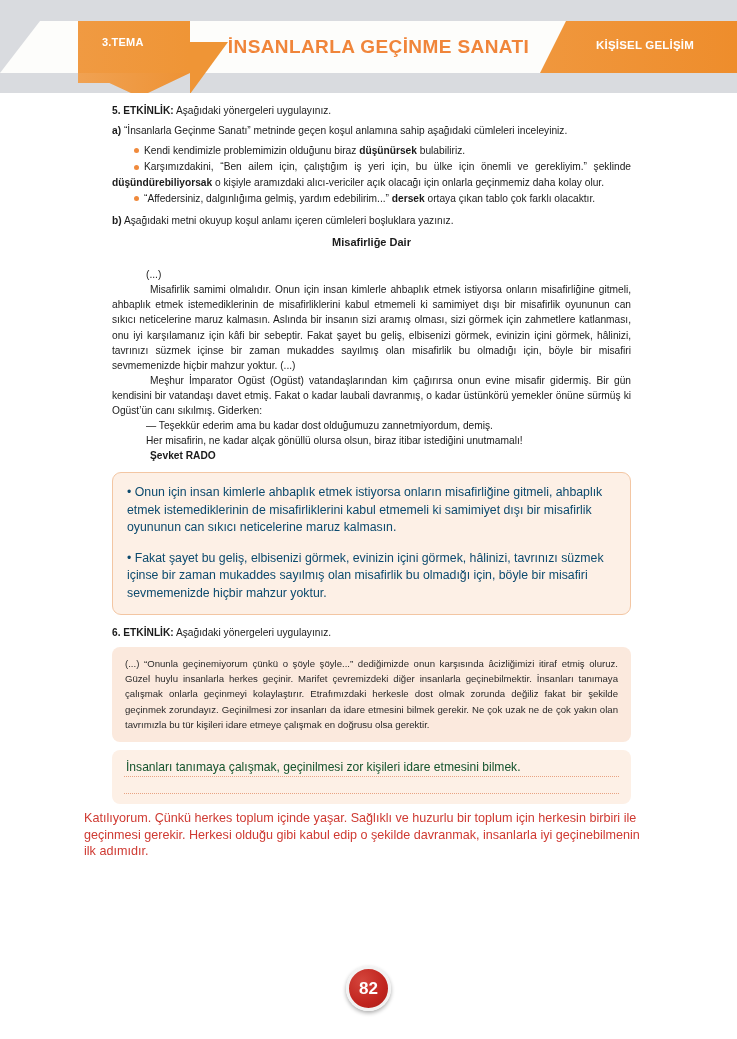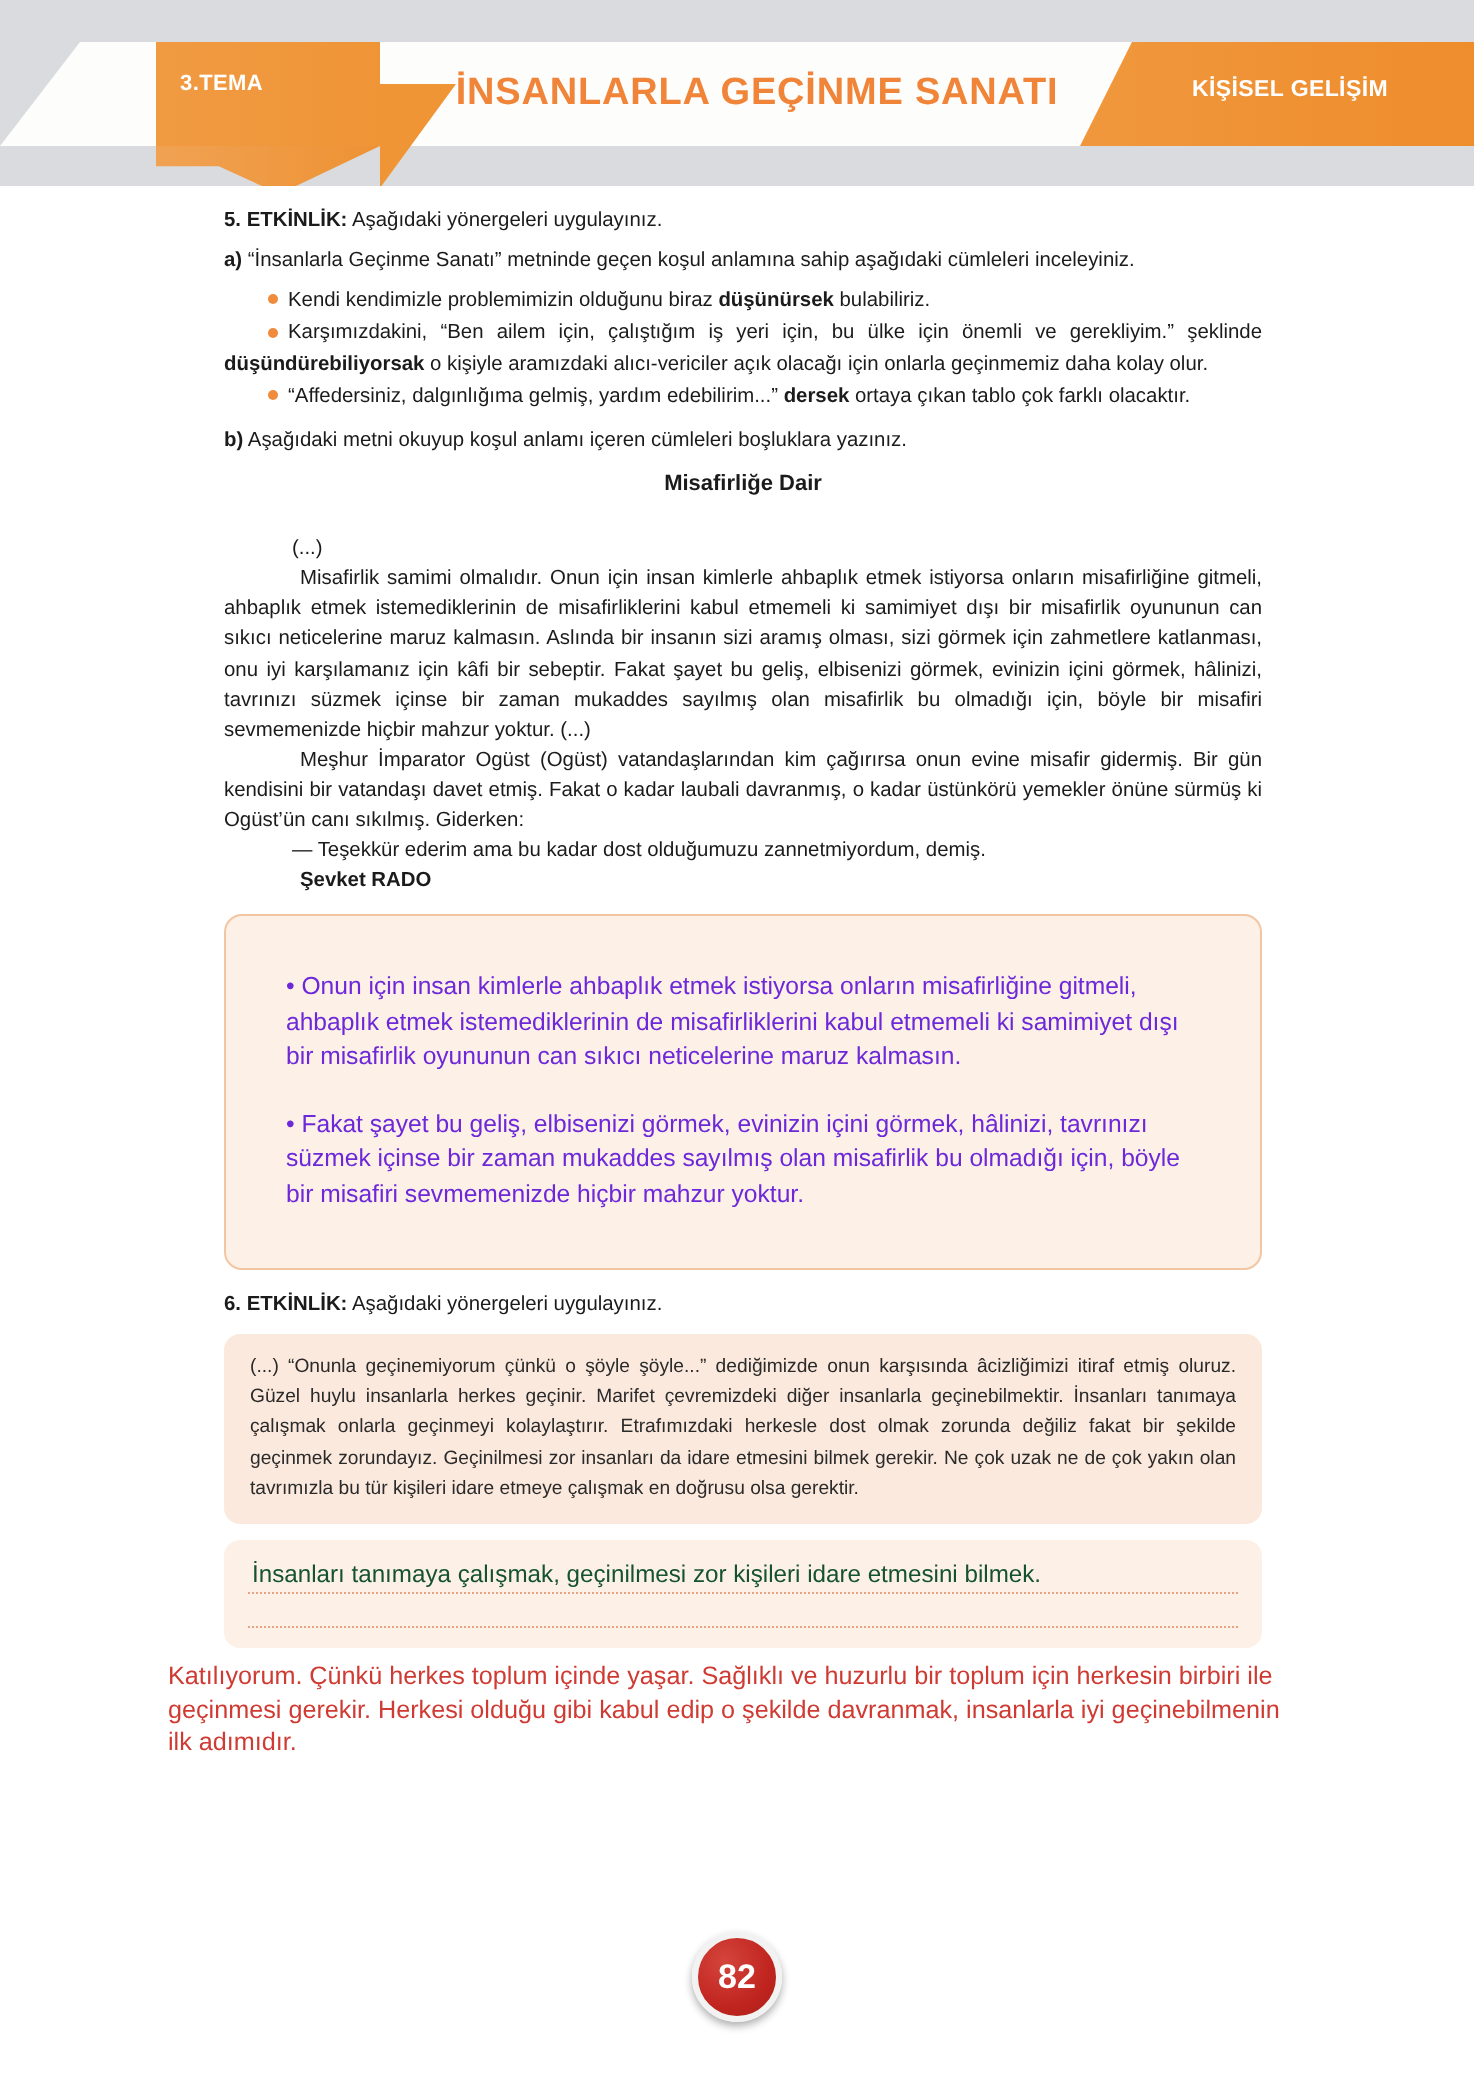--- a/index.html
+++ b/index.html
@@ -43,21 +43,21 @@
     background:linear-gradient(90deg,#f0a253 0%,#ee9234 100%);
     clip-path: polygon(0 0, 100% 0, 100% 0, 55% 100%, 28% 42%, 0 42%);
   }
   .tema-flag .slant {
     position:absolute; left:112px; top:21px;
     width:0; height:0;
     border-top:52px solid #ef9536;
     border-right:38px solid transparent;
   }
   .tema-label {
-    position:absolute; left:12px; top:15px;
+    position:absolute; left:24px; top:15px;
     color:#ffffff; font-size:11px; font-weight:bold;
     letter-spacing:.2px;
   }
   .banner-title {
     position:absolute; left:0; top:21px;
     width:737px; height:52px;
     line-height:52px; text-align:center;
     color:#f0853a; font-size:19px; font-weight:bold;
     letter-spacing:.4px;
     z-index:3;
@@ -117,21 +117,21 @@
 
   
   .ansbox {
     margin-top:9px;
     background:#fdf0e6;
     border:1px solid #f3c6a3;
     border-radius:9px;
     padding:11px 14px 12px 14px;
   }
   .ansbox p {
-    margin:16px; color:#6d28d9;
+    margin:0; color:#0c4a6e;
     font-size:12.3px; line-height:1.42;
   }
   .ansbox p + p { margin-top:13px; }
 
   
   .graybox {
     margin-top:9px;
     background:#fbe9dd;
     border-radius:8px;
     padding:9px 13px 10px 13px;
@@ -227,20 +227,21 @@
     <b>b)</b>
     <span>Aşağıdaki metni okuyup koşul anlamı içeren cümleleri boşluklara yazınız.</span>
   </p>
 
   <div class="passage">
     <div class="passage-title">Misafirliğe Dair</div>
     <p class="noind">(...)</p>
     <p>Misafirlik samimi olmalıdır. Onun için insan kimlerle ahbaplık etmek istiyorsa onların misafirliğine gitmeli, ahbaplık etmek istemediklerinin de misafirliklerini kabul etmemeli ki samimiyet dışı bir misafirlik oyununun can sıkıcı neticelerine maruz kalmasın. Aslında bir insanın sizi aramış olması, sizi görmek için zahmetlere katlanması, onu iyi karşılamanız için kâfi bir sebeptir. Fakat şayet bu geliş, elbisenizi görmek, evinizin içini görmek, hâlinizi, tavrınızı süzmek içinse bir zaman mukaddes sayılmış olan misafirlik bu olmadığı için, böyle bir misafiri sevmemenizde hiçbir mahzur yoktur. (...)</p>
     <p>Meşhur İmparator Ogüst (Ogüst) vatandaşlarından kim çağırırsa onun evine misafir gidermiş. Bir gün kendisini bir vatandaşı davet etmiş. Fakat o kadar laubali davranmış, o kadar üstünkörü yemekler önüne sürmüş ki Ogüst’ün canı sıkılmış. Giderken:</p>
     <p class="noind">— Teşekkür ederim ama bu kadar dost olduğumuzu zannetmiyordum, demiş.</p>
+    <p class="noind">Her misafirin, ne kadar alçak gönüllü olursa olsun, biraz itibar istediğini unutmamalı!</p>
     <p class="author">Şevket RADO</p>
   </div>
 
   <div class="ansbox">
     <p>• Onun için insan kimlerle ahbaplık etmek istiyorsa onların misafirliğine gitmeli, ahbaplık etmek istemediklerinin de misafirliklerini kabul etmemeli ki samimiyet dışı bir misafirlik oyununun can sıkıcı neticelerine maruz kalmasın.</p>
     <p>• Fakat şayet bu geliş, elbisenizi görmek, evinizin içini görmek, hâlinizi, tavrınızı süzmek içinse bir zaman mukaddes sayılmış olan misafirlik bu olmadığı için, böyle bir misafiri sevmemenizde hiçbir mahzur yoktur.</p>
   </div>
 
   <p class="act-head">
     <b>6. ETKİNLİK:</b>

